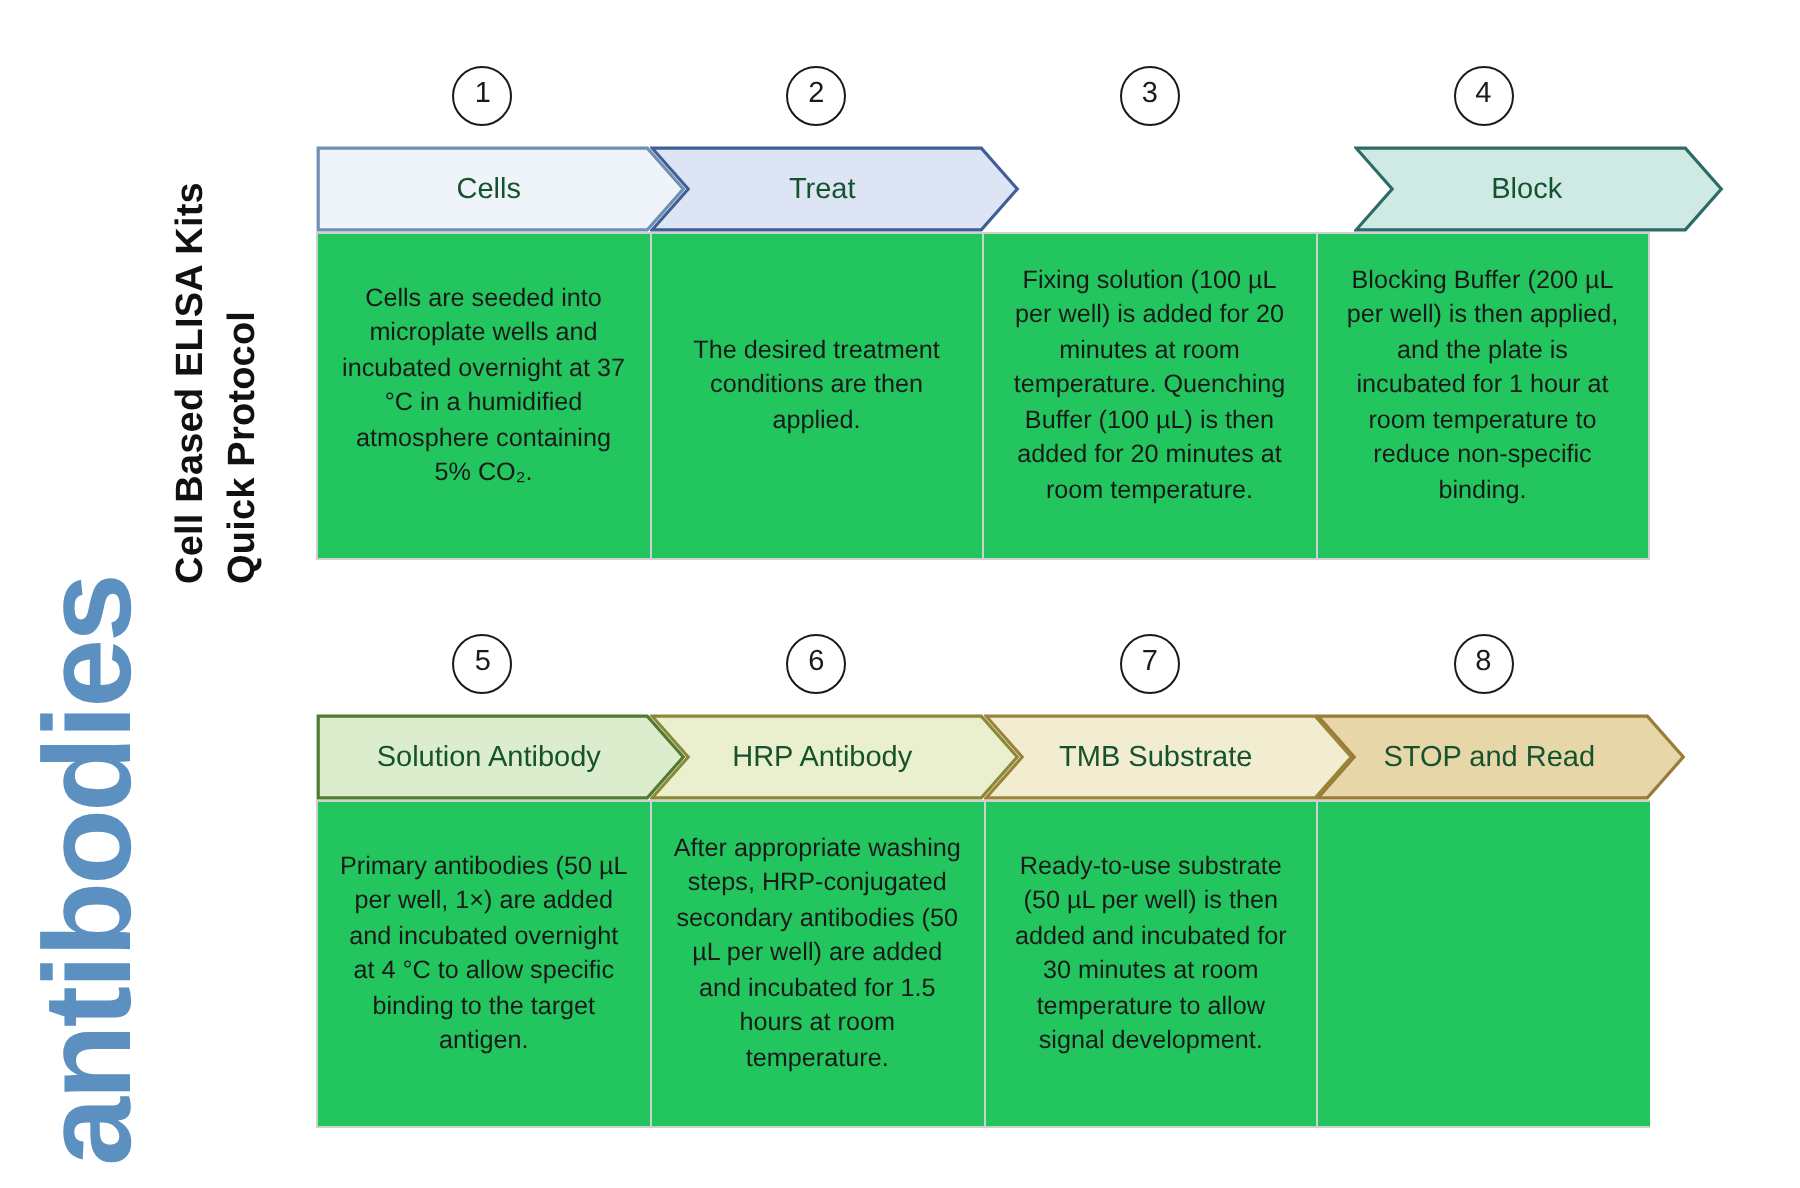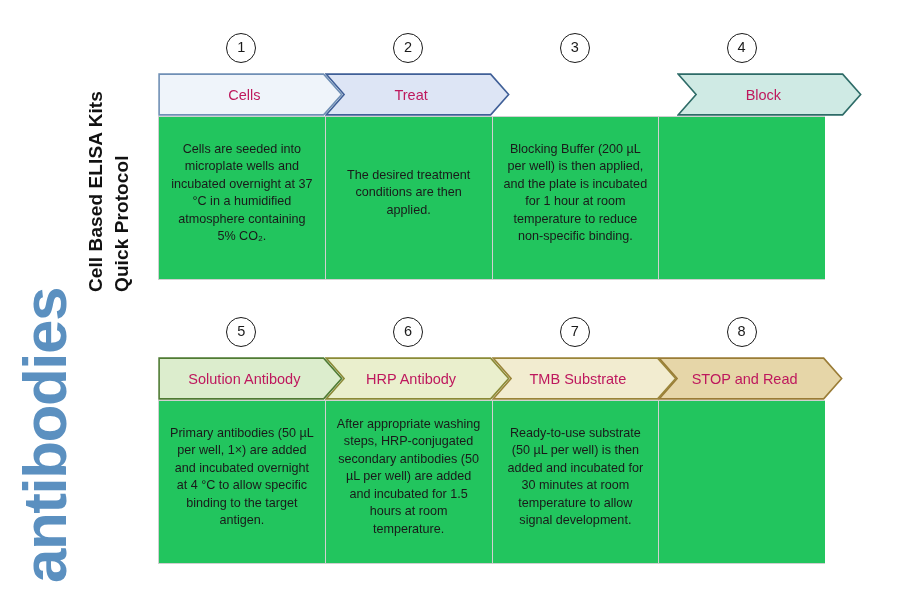--- a/index.html
+++ b/index.html
@@ -115,21 +115,21 @@
   .arrow-label {
     position: absolute;
     left: 0;
     top: 0;
     width: 100%;
     height: 43px;
     display: flex;
     align-items: center;
     justify-content: center;
     font-size: 14.5px;
-    color: #be185d;
+    color: #14532d;
     padding-left: 6px;
     box-sizing: border-box;
   }
 
   
   .desc-band {
     position: relative;
     width: 667px;
     height: 164px;
     margin-top: 0px;
@@ -194,20 +194,23 @@
         </svg>
         <div class="arrow-label" style="width: 166.75px;">Block</div>
       </div>
     </div>
     <div class="desc-band">
       <div class="desc-cell">
         <div class="desc-text">Cells are seeded into microplate wells and incubated overnight at 37 °C in a humidified atmosphere containing 5% CO₂.</div>
       </div>
       <div class="desc-cell">
         <div class="desc-text">The desired treatment conditions are then applied.</div>
+      </div>
+      <div class="desc-cell">
+        <div class="desc-text">Fixing solution (100 µL per well) is added for 20 minutes at room temperature. Quenching Buffer (100 µL) is then added for 20 minutes at room temperature.</div>
       </div>
       <div class="desc-cell">
         <div class="desc-text">Blocking Buffer (200 µL per well) is then applied, and the plate is incubated for 1 hour at room temperature to reduce non-specific binding.</div>
       </div>
     </div>
   </div>
 <div class="flow-row" id="flow-row-bottom">
     <div class="num-band">
       <div class="step-num" style="left: 68.375px;">5</div>
       <div class="step-num" style="left: 235.125px;">6</div>

